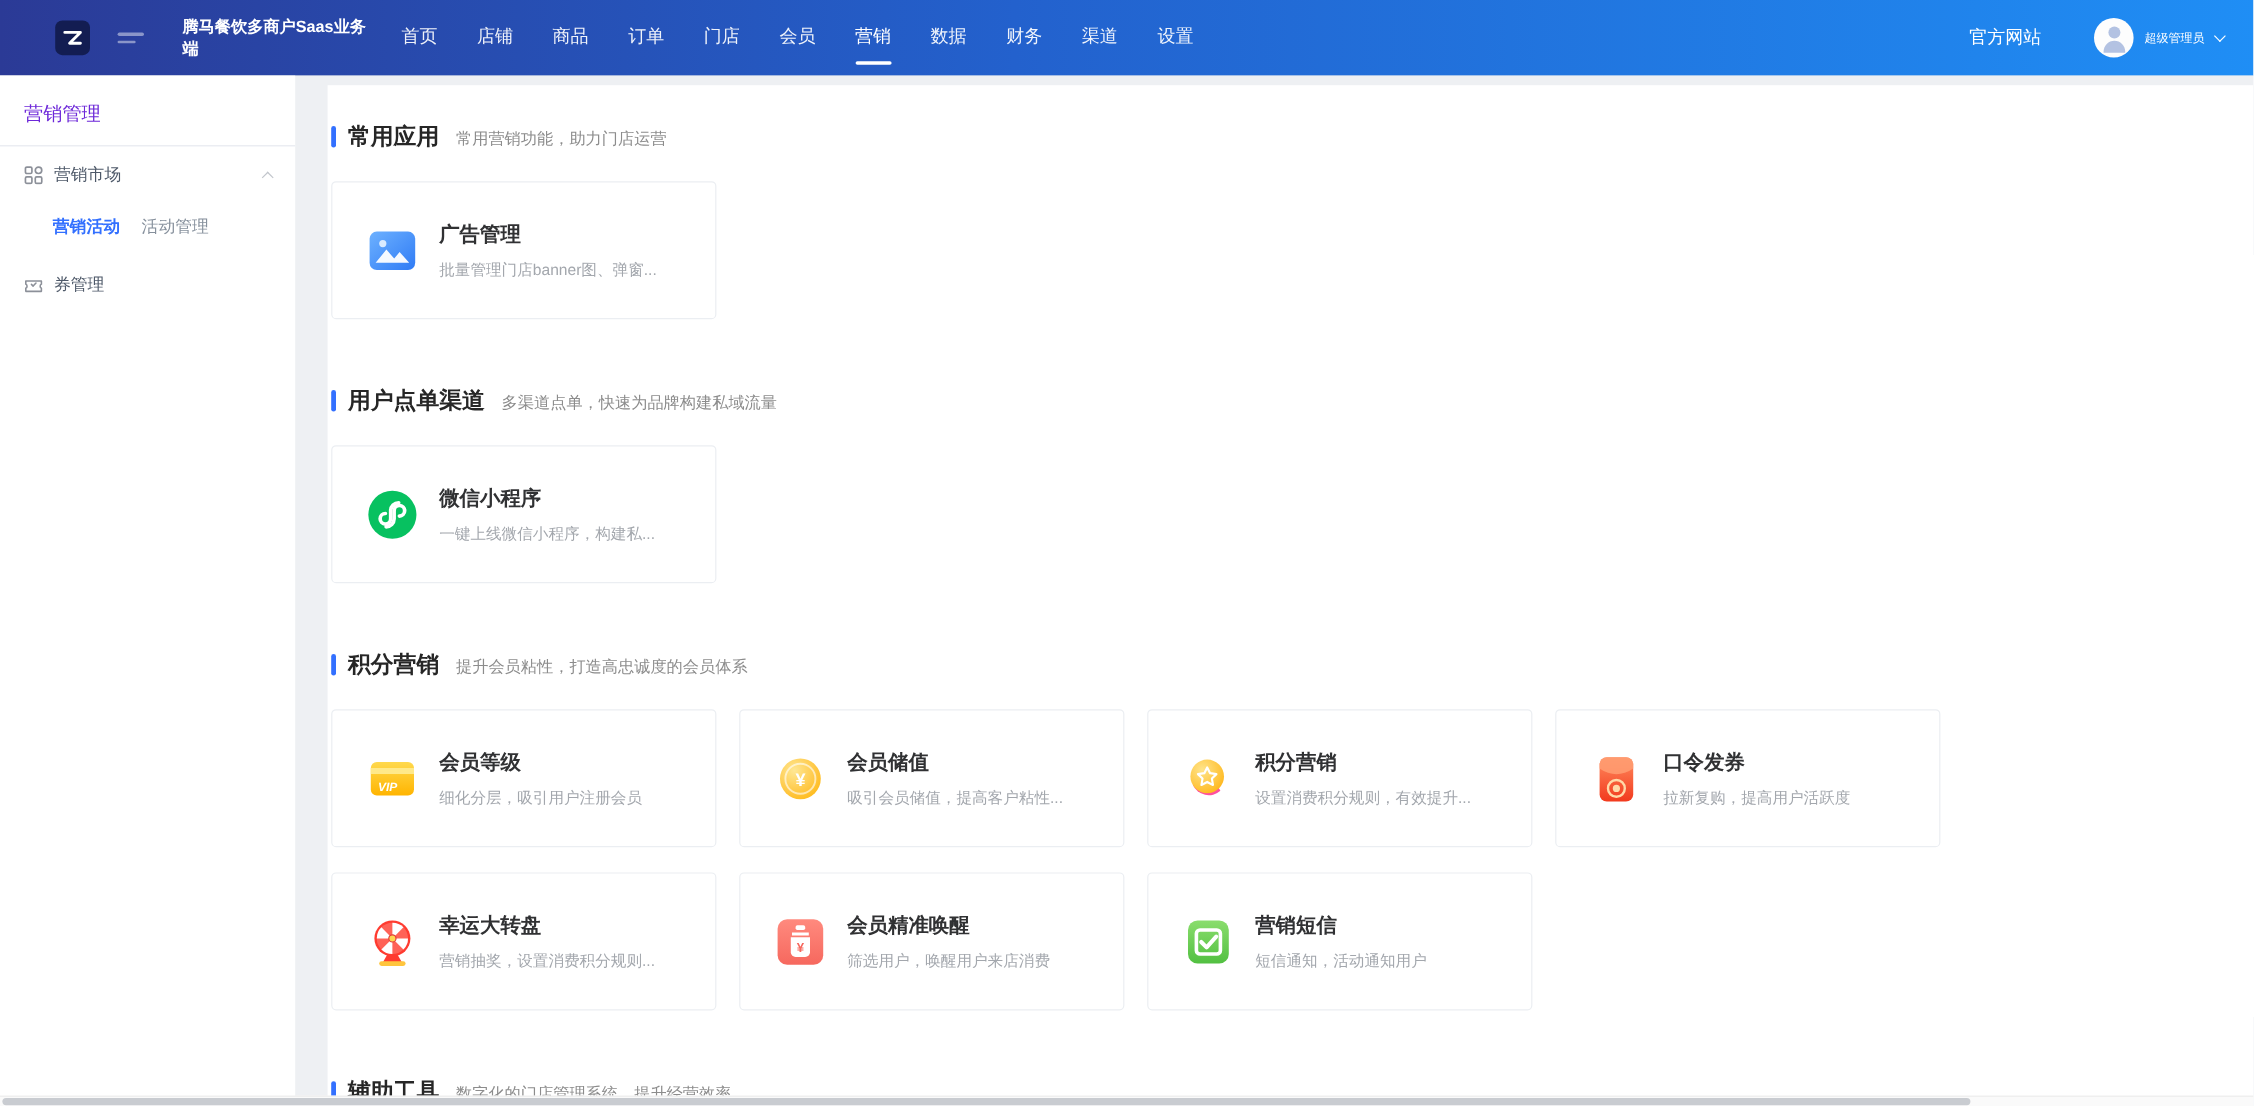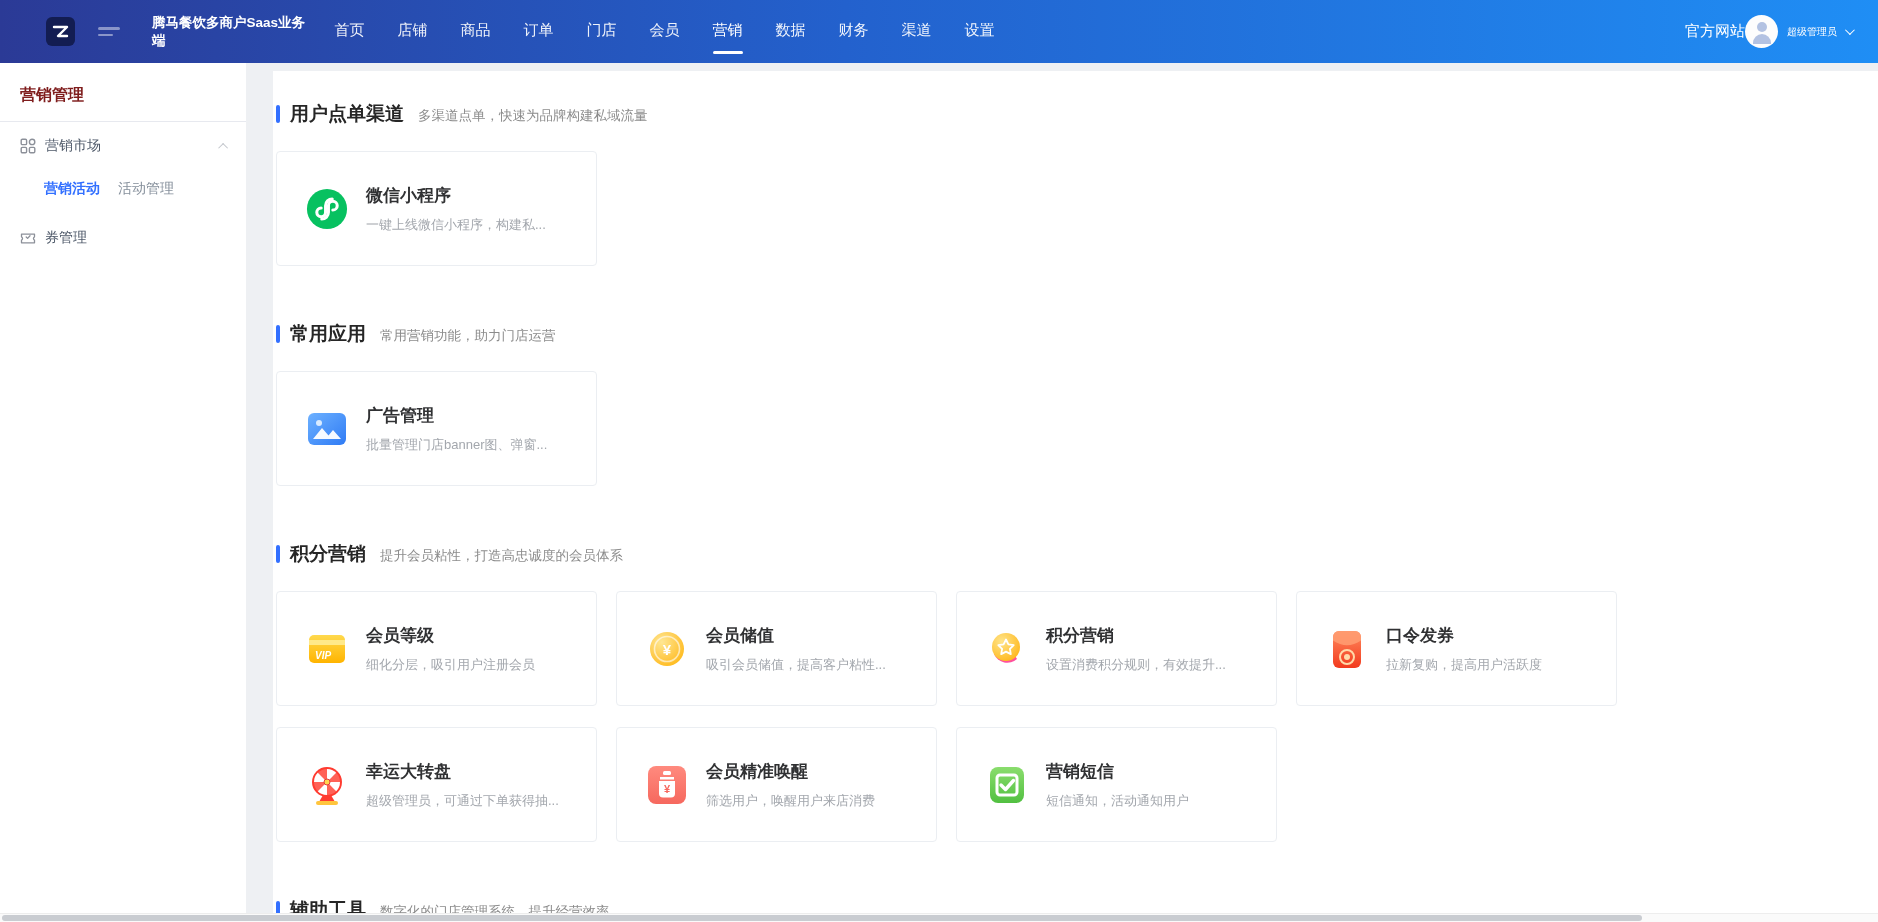--- a/index.html
+++ b/index.html
@@ -17,32 +17,32 @@
   .logo-sub i { display:block; height:3px; border-radius:2px; background:rgba(255,255,255,.45); }
   .logo-sub i:nth-child(1){ width:22px; } .logo-sub i:nth-child(2){ width:15px; height:2px; }
   .brand-title { width:158px; margin-left:15px; color:#fff; font-size:13.5px; font-weight:bold; line-height:18px; }
   .nav { display:flex; margin-left:8px; height:63px; }
   .nav-item { position:relative; height:60px; display:flex; align-items:center; padding:0 16.5px;
     color:rgba(255,255,255,.93); font-size:15px; cursor:pointer; white-space:nowrap; }
   .nav-item.active { color:#fff; font-weight:normal; }
   .nav-item.active::after { content:''; position:absolute; left:50%; transform:translateX(-50%); bottom:6px;
     width:30px; height:3px; border-radius:2px; background:var(--nav-underline,#fff); }
   .tb-right { margin-left:auto; display:flex; align-items:center; padding-right:26px; }
-  .website-link { color:#fff; font-size:15px; cursor:pointer; }
+  .website-link { color:#fff; font-size:15px; cursor:pointer; margin-right:44px; }
   .avatar { width:33px; height:33px; border-radius:50%; background:#fdfdfd; display:flex; flex-direction:column; align-items:center; overflow:hidden; }
   .p-head { width:10px; height:10px; border-radius:50%; background:#b3c2e2; margin-top:7px; }
   .p-body { width:18px; height:10px; border-radius:9px 9px 0 0; background:#b3c2e2; margin-top:2px; }
   .user-name { color:#fff; font-size:10px; margin-left:9px; cursor:pointer; }
   .chev-down { width:7px; height:7px; border-right:1.6px solid #fff; border-bottom:1.6px solid #fff;
     transform:rotate(45deg) translateY(-2px); margin-left:8px; }
 
   
   .body { display:flex; height:859px; background:#eef0f3; }
   .sidebar { width:246px; background:#fff; flex:0 0 auto; }
-  .sb-title { padding:22px 16px 0 20px; font-size:16px; font-weight:bold; color:#7f1d1d; }
+  .sb-title { padding:22px 16px 0 20px; font-size:16px; font-weight:normal; color:#6d28d9; }
   .sb-divider { margin-top:15px; border-bottom:1px solid #e7e9ef; }
   .sb-row { display:flex; align-items:center; margin:15px 18px 0 20px; cursor:pointer; }
   .sb-row .icon16 { width:16px; height:16px; display:flex; }
   .sb-row-label { margin-left:9px; font-size:14px; color:#4e5969; }
   .chev-up { width:7px; height:7px; border-left:1.5px solid #c2c6cc; border-top:1.5px solid #c2c6cc;
     transform:rotate(45deg) translateY(2px); margin-left:auto; }
   .sb-children { display:flex; margin:25px 0 0 44px; gap:18px; }
   .sb-child { font-size:14px; color:#86909c; cursor:pointer; }
   .sb-child.active { color:var(--accent,#3370ff); font-weight:bold; }
   .sb-row.coupon { margin-top:31px; }
@@ -144,63 +144,63 @@
         <span class="sb-row-label">券管理</span>
       </div>
     </div>
 
     <div class="gutter"></div>
 
     <div class="main">
         <div class="section">
           <div class="sec-header">
             <span class="sec-bar"></span>
+            <span class="sec-title">常用应用</span>
+            <span class="sec-sub">常用营销功能，助力门店运营</span>
+          </div>
+          <div class="cards">
+            <div class="card">
+              <span class="card-icon">
+    <svg width="44" height="44" viewBox="0 0 44 44">
+      <defs>
+                    <linearGradient id="adg" x1="0" y1="0" x2="1" y2="1">
+        <stop offset="0" stop-color="#6db1ff"></stop>
+                      <stop offset="1" stop-color="#2f7bf5"></stop>
+                    </linearGradient>
+                  </defs>
+      <rect x="3" y="6" width="38" height="32" rx="6" fill="url(#adg)"></rect>
+      <circle cx="14" cy="16" r="3" fill="#d9ebff"></circle>
+      <path d="M8 32l9-11 6.5 7.5 4.5-5.5 8 9z" fill="#ffffff" opacity="0.95"></path>
+    </svg>
+              </span>
+              <span class="card-text">
+                <div class="card-title">广告管理</div>
+                <div class="card-desc">批量管理门店banner图、弹窗...</div>
+              </span>
+            </div>
+          </div>
+        </div>
+        <div class="section">
+          <div class="sec-header">
+            <span class="sec-bar"></span>
             <span class="sec-title">用户点单渠道</span>
             <span class="sec-sub">多渠道点单，快速为品牌构建私域流量</span>
           </div>
           <div class="cards">
             <div class="card">
               <span class="card-icon">
     <svg width="42" height="42" viewBox="0 0 44 44">
       <circle cx="22" cy="22" r="21" fill="#07c160"></circle>
       <path d="M27.5 11.5a7 7 0 0 0-7 7v7a4.6 4.6 0 1 1-4.6-4.6" fill="none" stroke="#fff" stroke-width="3.2" stroke-linecap="round"></path>
       <path d="M16.5 32.5a7 7 0 0 0 7-7v-7a4.6 4.6 0 1 1 4.6 4.6" fill="none" stroke="#fff" stroke-width="3.2" stroke-linecap="round"></path>
     </svg>
               </span>
               <span class="card-text">
                 <div class="card-title">微信小程序</div>
                 <div class="card-desc">一键上线微信小程序，构建私...</div>
-              </span>
-            </div>
-          </div>
-        </div>
-        <div class="section">
-          <div class="sec-header">
-            <span class="sec-bar"></span>
-            <span class="sec-title">常用应用</span>
-            <span class="sec-sub">常用营销功能，助力门店运营</span>
-          </div>
-          <div class="cards">
-            <div class="card">
-              <span class="card-icon">
-    <svg width="44" height="44" viewBox="0 0 44 44">
-      <defs>
-                    <linearGradient id="adg" x1="0" y1="0" x2="1" y2="1">
-        <stop offset="0" stop-color="#6db1ff"></stop>
-                      <stop offset="1" stop-color="#2f7bf5"></stop>
-                    </linearGradient>
-                  </defs>
-      <rect x="3" y="6" width="38" height="32" rx="6" fill="url(#adg)"></rect>
-      <circle cx="14" cy="16" r="3" fill="#d9ebff"></circle>
-      <path d="M8 32l9-11 6.5 7.5 4.5-5.5 8 9z" fill="#ffffff" opacity="0.95"></path>
-    </svg>
-              </span>
-              <span class="card-text">
-                <div class="card-title">广告管理</div>
-                <div class="card-desc">批量管理门店banner图、弹窗...</div>
               </span>
             </div>
           </div>
         </div>
         <div class="section">
           <div class="sec-header">
             <span class="sec-bar"></span>
             <span class="sec-title">积分营销</span>
             <span class="sec-sub">提升会员粘性，打造高忠诚度的会员体系</span>
           </div>
@@ -293,21 +293,21 @@
       <path d="M22 19 L22 32 A13 13 0 0 1 12.8 28.2 Z" fill="#fff"></path>
       <path d="M22 19 L9 19 A13 13 0 0 1 12.8 9.8 Z" fill="#fff"></path>
       <path d="M22 19 L22 6 A13 13 0 0 1 31.2 9.8 Z" fill="#fff"></path>
       <circle cx="22" cy="19" r="3" fill="#ffd54f" stroke="#e23b3b" stroke-width="1"></circle>
       <path d="M18 32l-4 7h16l-4-7z" fill="#ff3b30"></path>
       <rect x="11" y="38" width="22" height="4" rx="2" fill="#ffc53d"></rect>
     </svg>
               </span>
               <span class="card-text">
                 <div class="card-title">幸运大转盘</div>
-                <div class="card-desc">超级管理员，可通过下单获得抽...</div>
+                <div class="card-desc">营销抽奖，设置消费积分规则...</div>
               </span>
             </div>
             <div class="card">
               <span class="card-icon">
     <svg width="44" height="44" viewBox="0 0 44 44">
       <defs>
                     <linearGradient id="wkg" x1="0" y1="0" x2="0" y2="1">
         <stop offset="0" stop-color="#ff8a7e"></stop>
                       <stop offset="1" stop-color="#f6685e"></stop>
                     </linearGradient>

